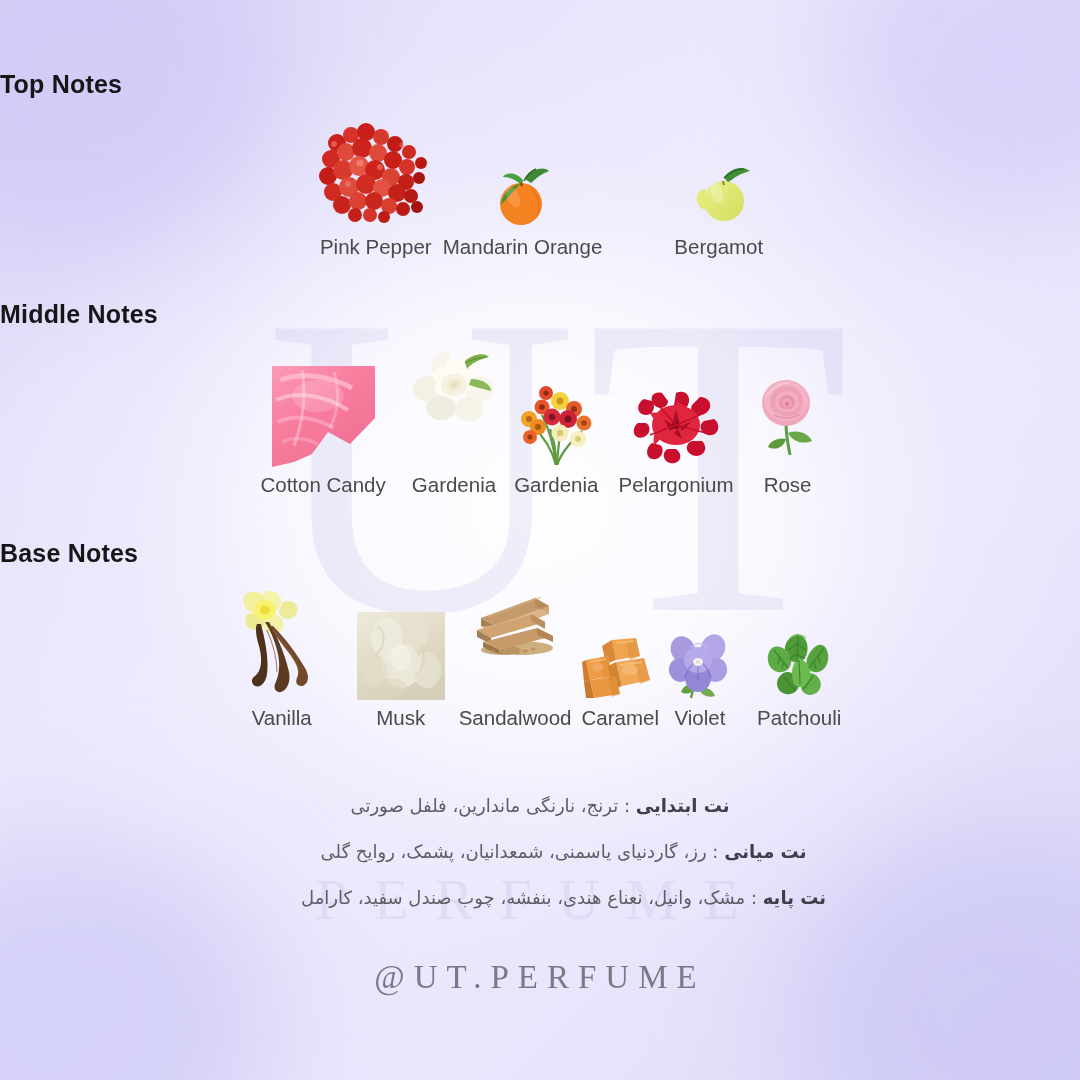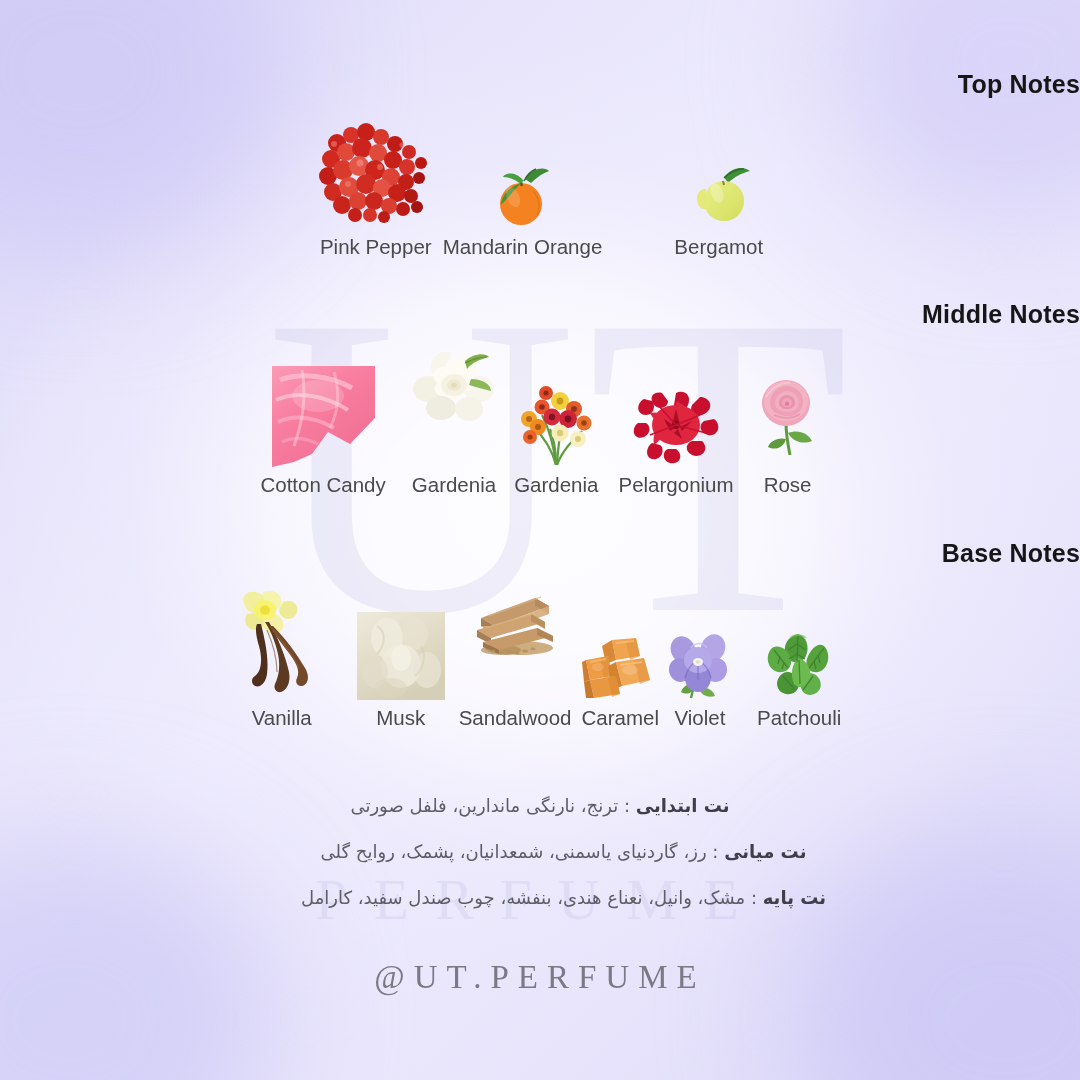--- a/index.html
+++ b/index.html
@@ -35,21 +35,21 @@
     position:absolute;left:0;right:0;top:866px;text-align:center;
     font-family:"Liberation Serif","DejaVu Serif",serif;
     font-size:58px;letter-spacing:26px;
     color:rgba(150,142,205,0.13);
     user-select:none;pointer-events:none;
   }
 
   .content{position:relative;z-index:4;}
 
   .section-title{
-    text-align:right;font-weight:bold;color:#161616;
+    text-align:left;font-weight:bold;color:#161616;
     font-size:25px;letter-spacing:0.2px;
   }
 
   .row{
     display:flex;justify-content:center;align-items:flex-end;
     gap:0px;
   }
   .note{
     display:flex;flex-direction:column;align-items:center;justify-content:flex-end;
   }

